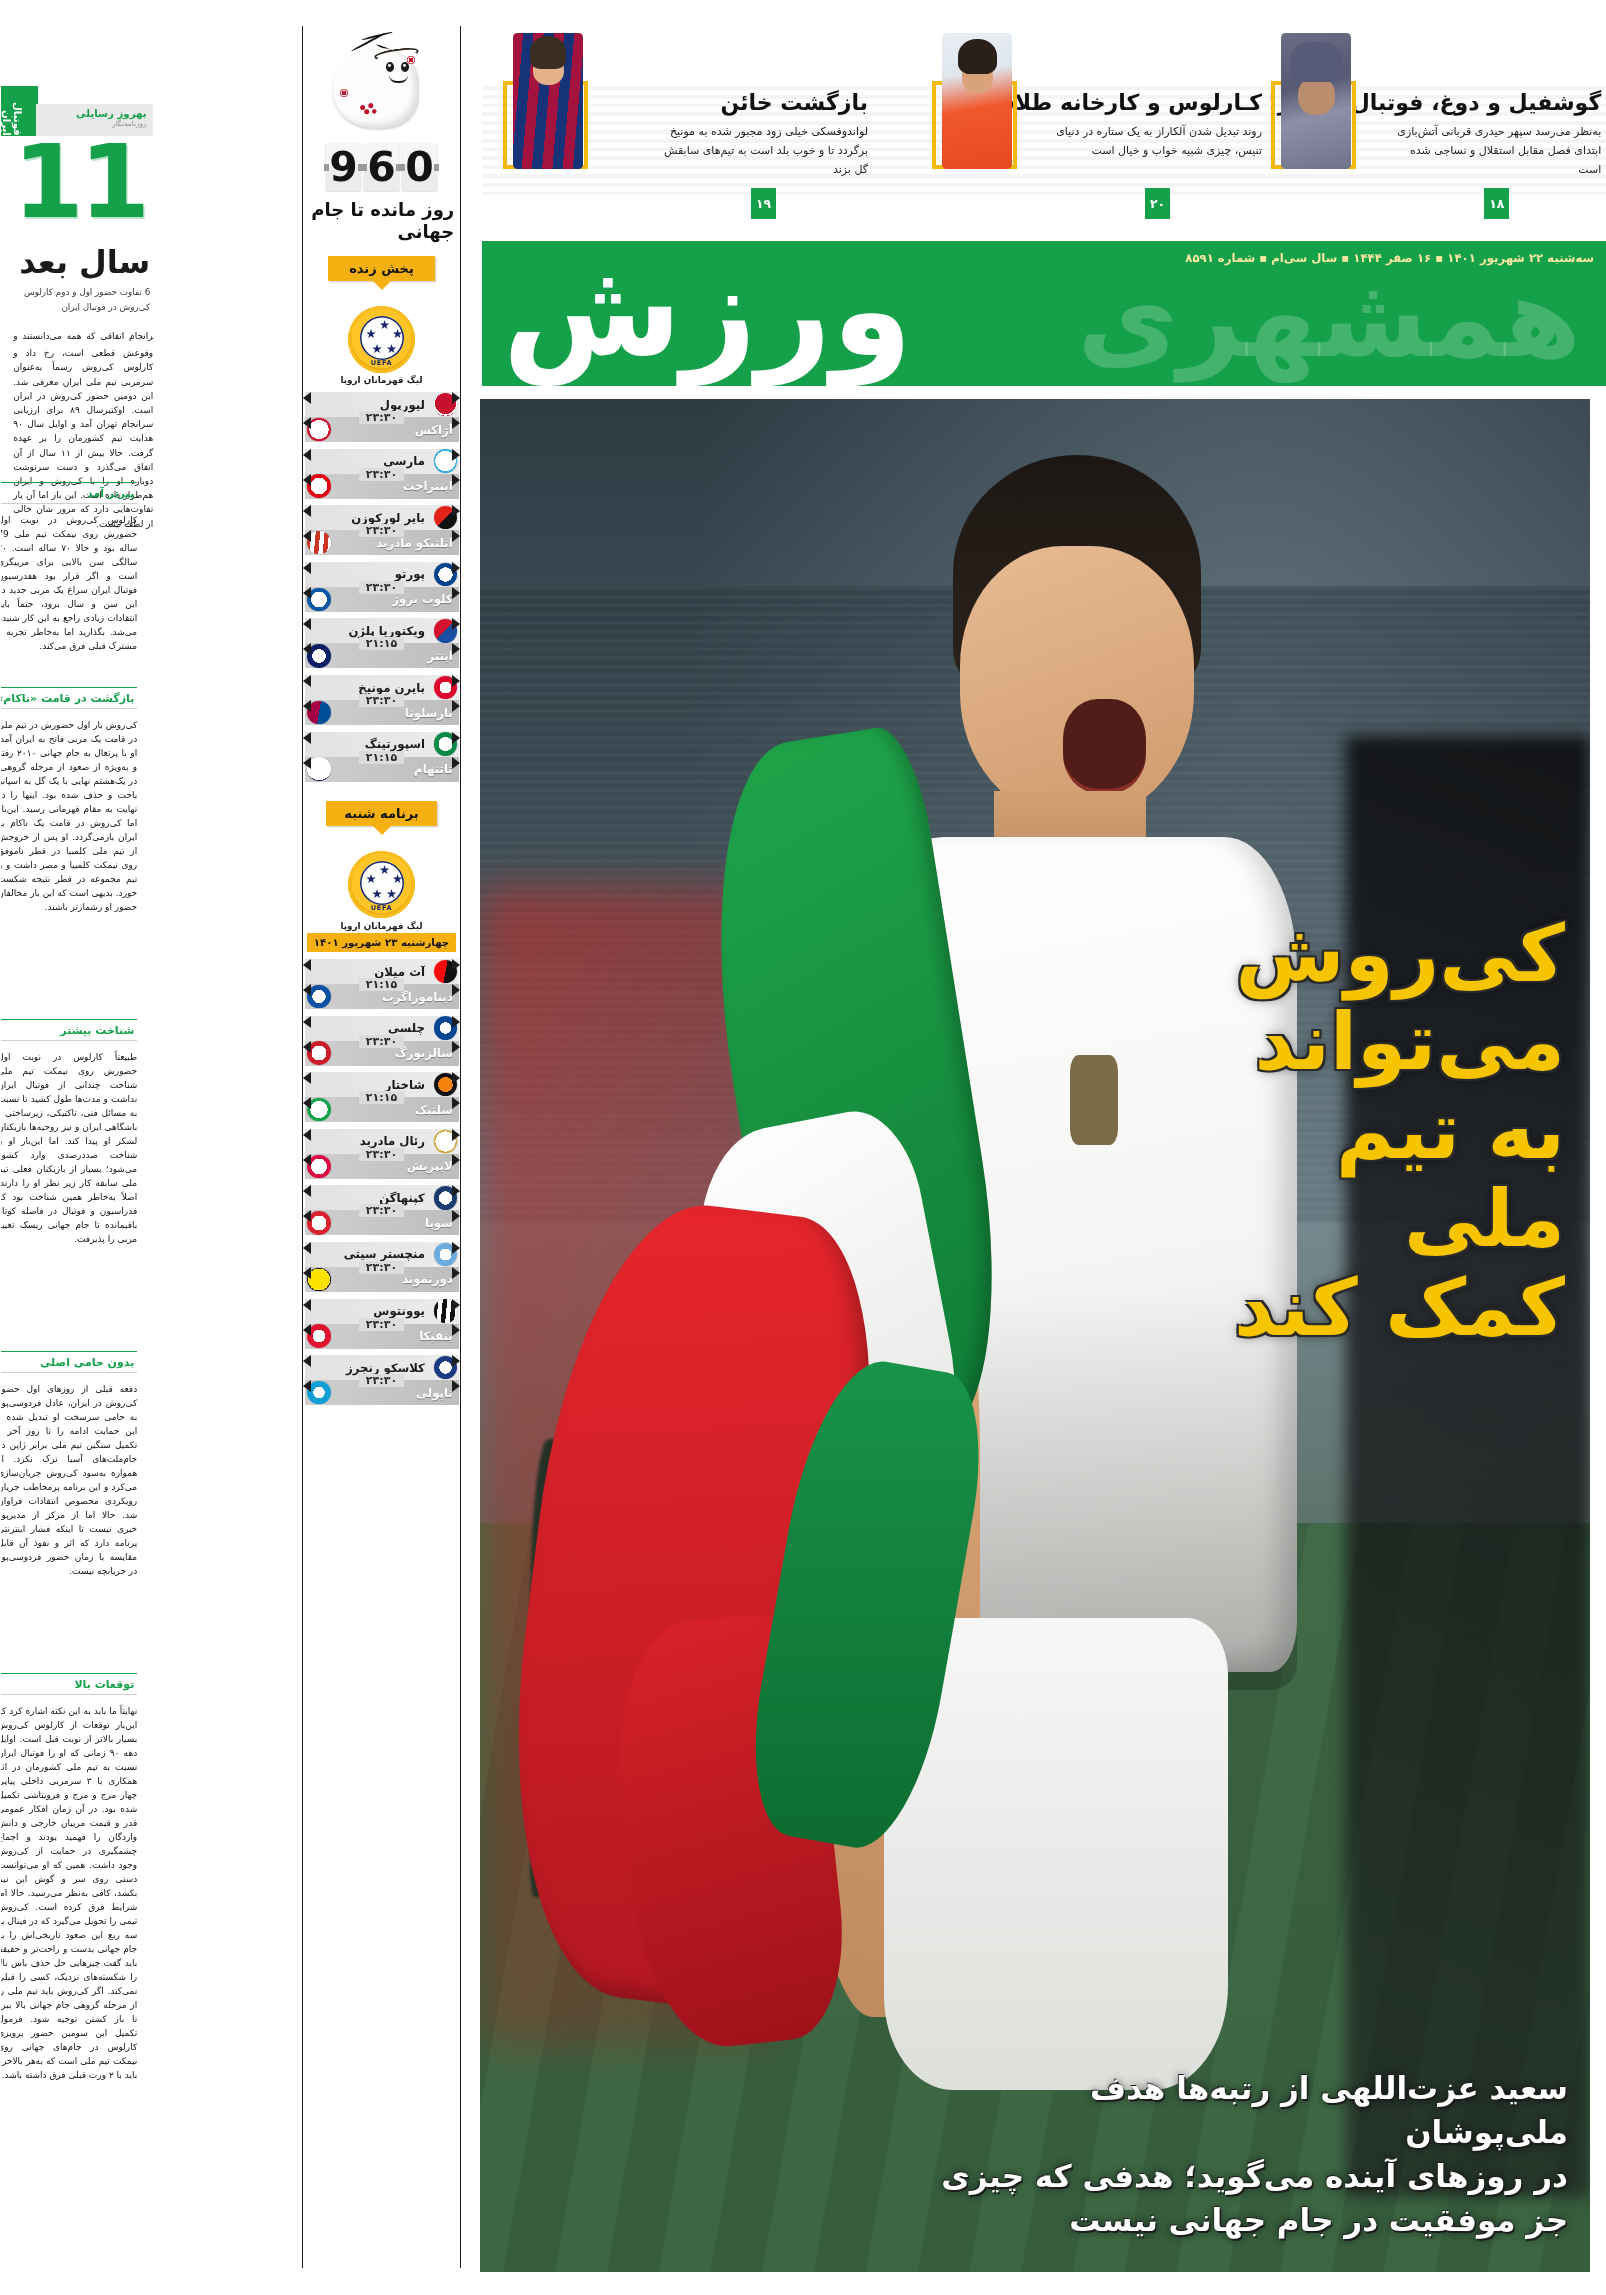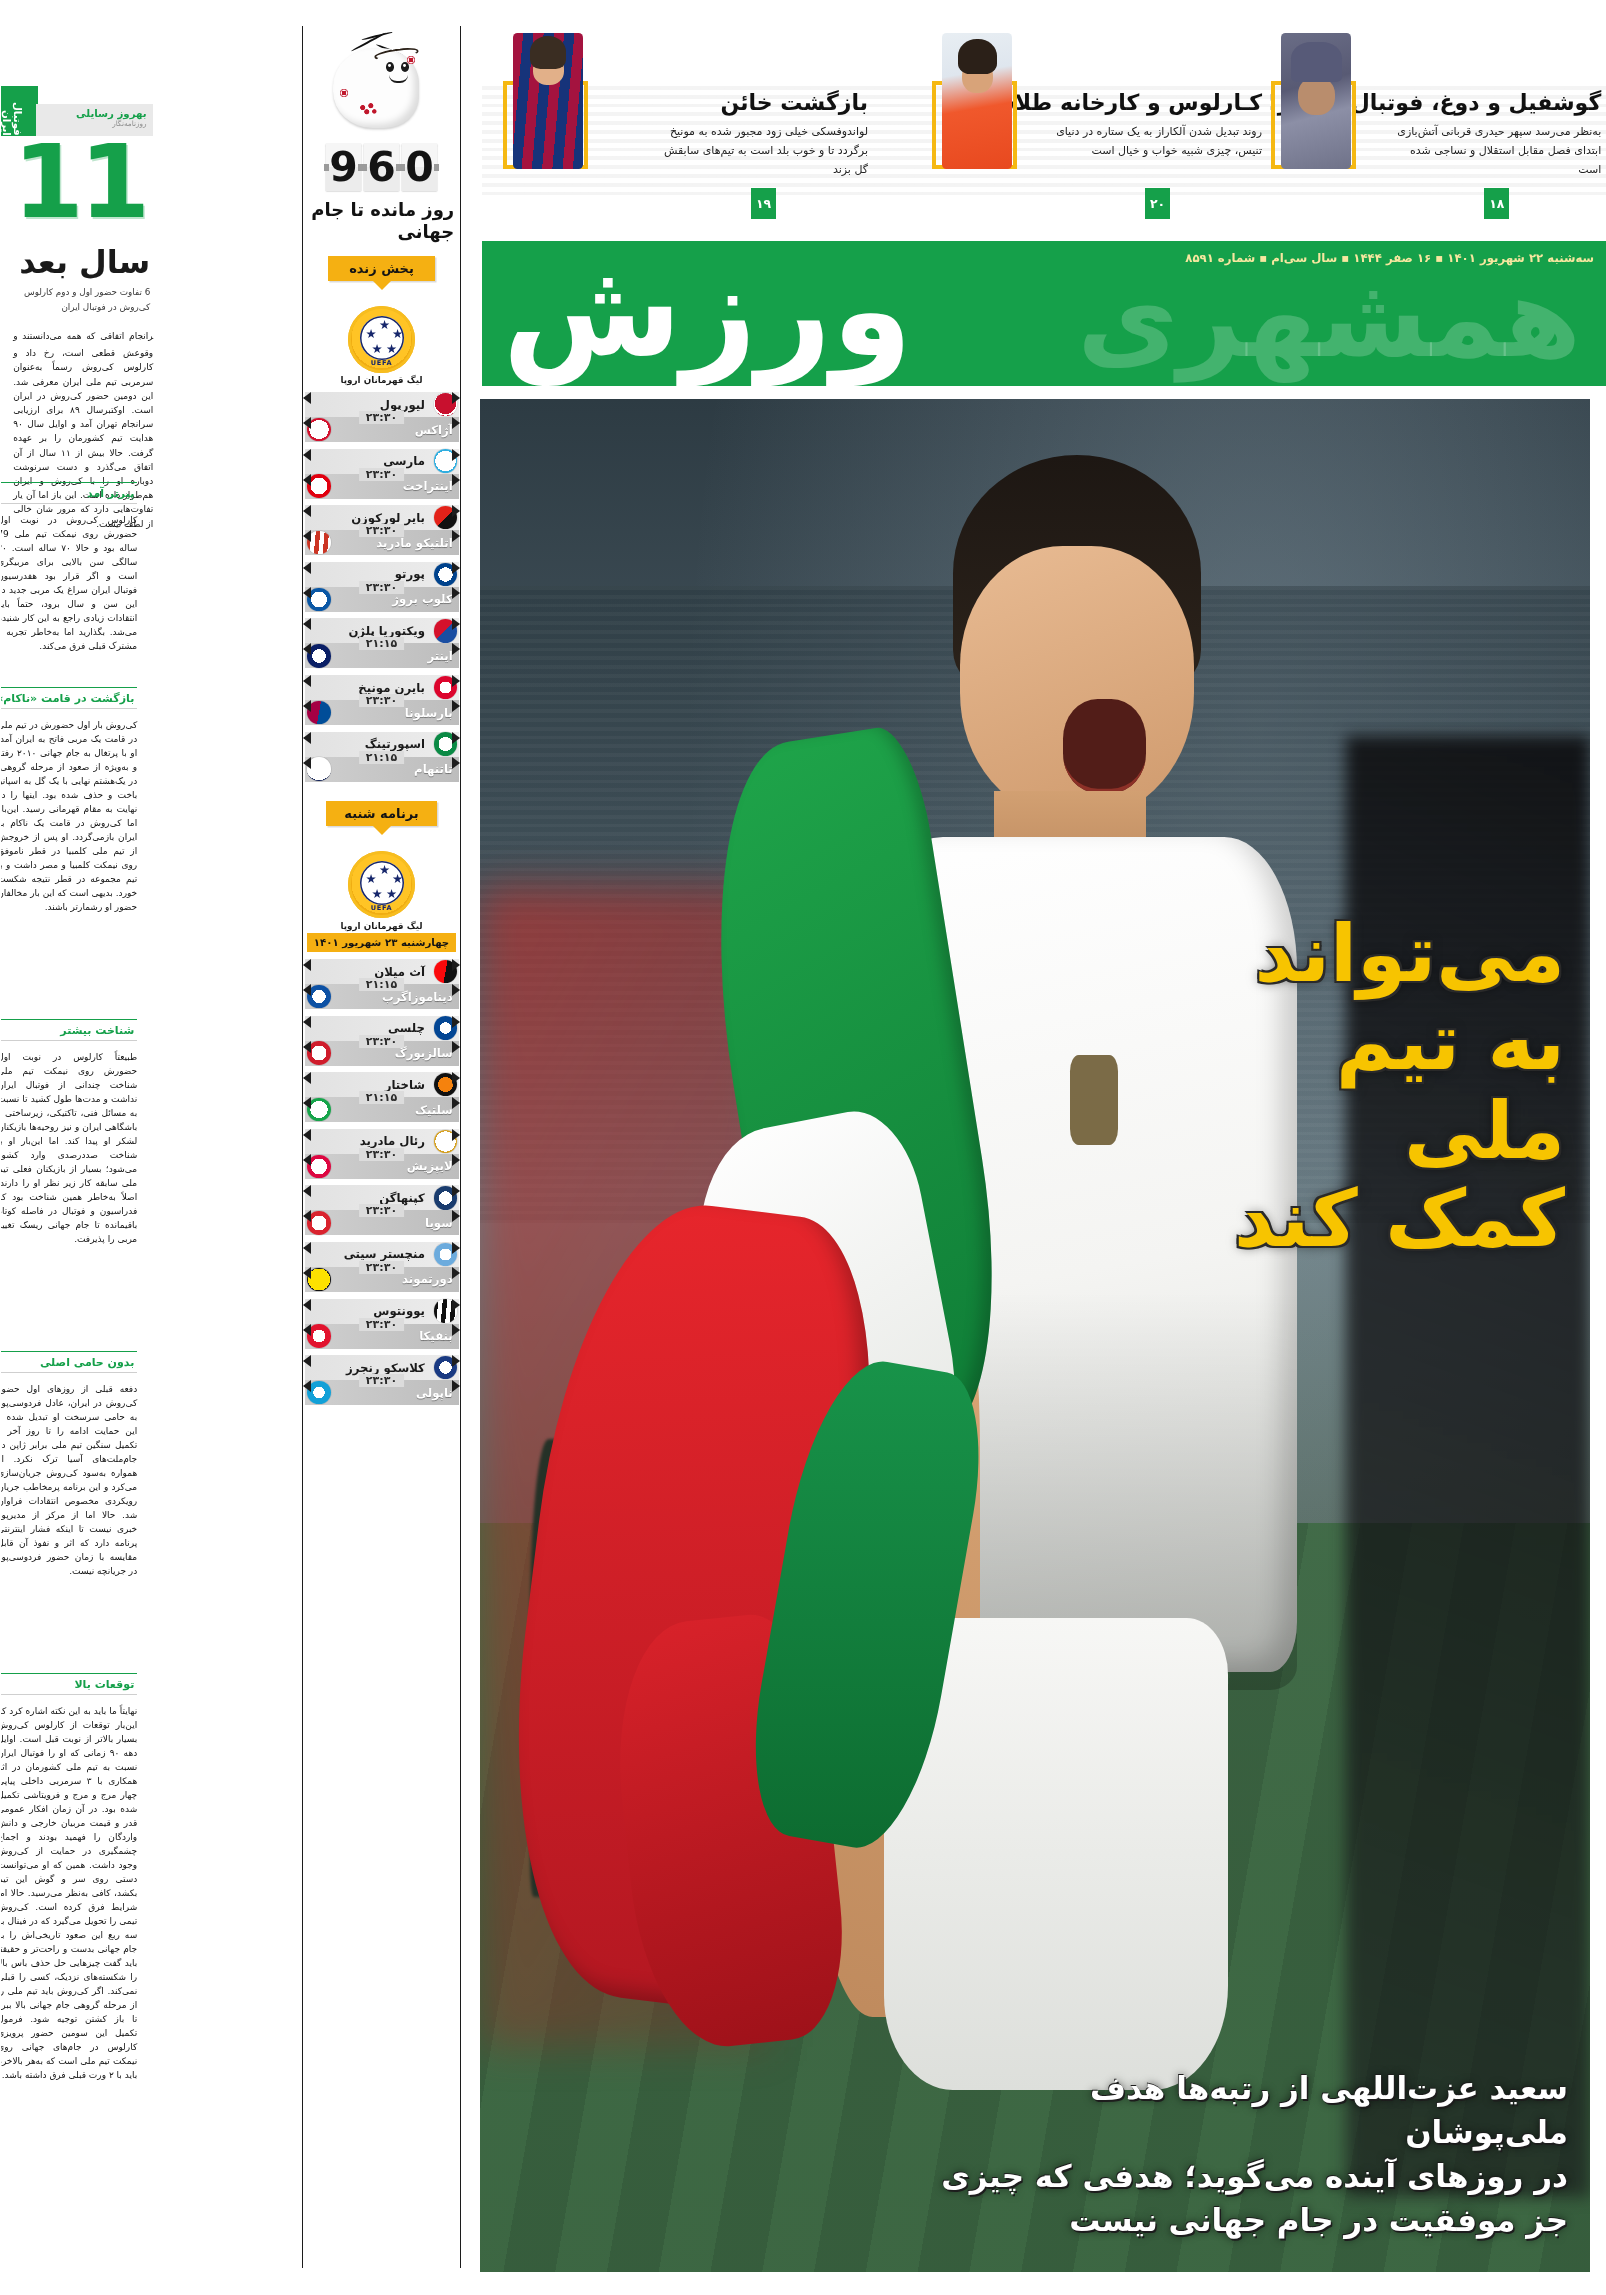--- a/index.html
+++ b/index.html
@@ -887,20 +887,21 @@
 
       <div class="flag">
         <div class="g1"></div>
         <div class="w1"></div>
         <div class="r1"></div>
         <div class="r2"></div>
         <div class="g2"></div>
       </div>
 
       <div class="lead-hl">
+        <span class="ln">کی‌روش</span>
         <span class="ln">می‌تواند</span>
         <span class="ln">به تیم ملی</span>
         <span class="ln">کمک کند</span>
       </div>
 
       <div class="lead-sub">
         <span class="sl">سعید عزت‌اللهی از رتبه‌ها هدف ملی‌پوشان</span>
         <span class="sl">در روزهای آینده می‌گوید؛ هدفی که چیزی</span>
         <span class="sl">جز موفقیت در جام جهانی نیست</span>
       </div>

